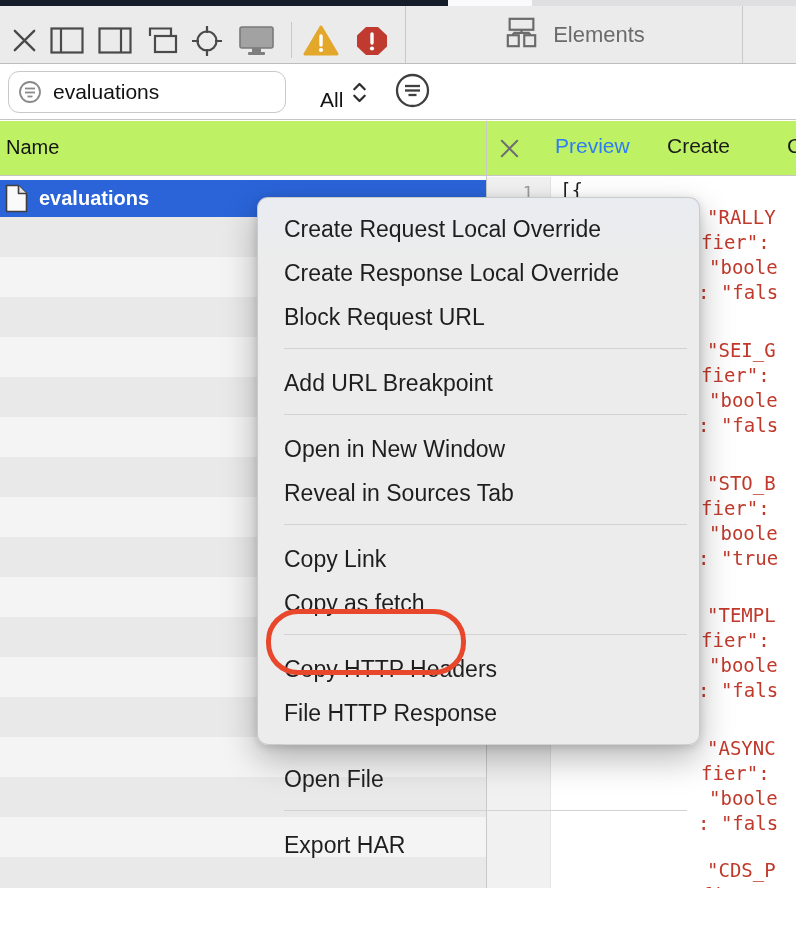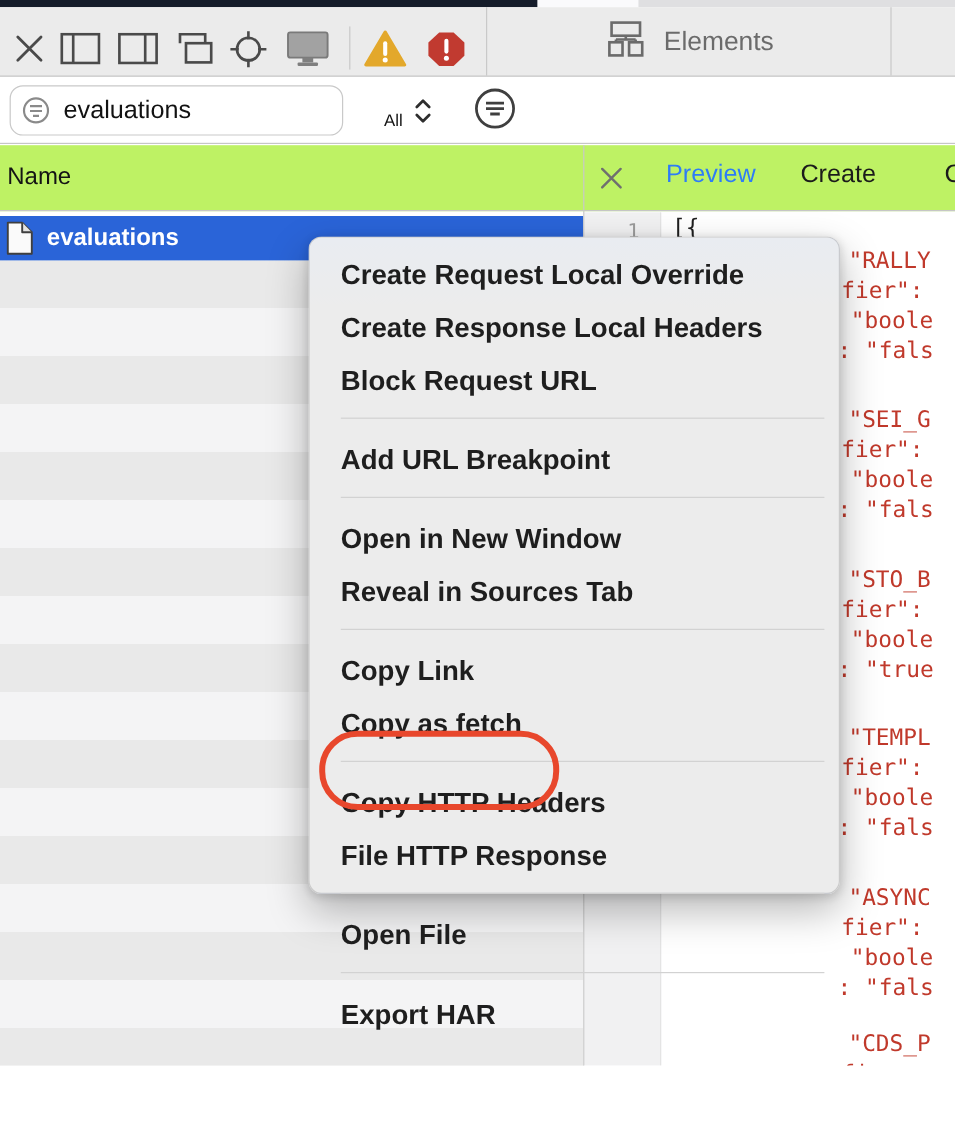--- a/index.html
+++ b/index.html
@@ -35,21 +35,21 @@
     position:absolute; left:8px; top:7px; width:278px; height:42px;
     border:1.5px solid #C9C9C9; border-radius:11px; background:#fff;
     display:flex; align-items:center;
   }
   .search-field svg { margin-left:9px; flex:0 0 auto; }
   .search-text { margin-left:11px; font-size:21px; color:#121212; }
   .scope-select {
     position:absolute; left:320px; top:10px; height:36px;
     display:flex; align-items:center; gap:8px;
   }
-  .scope-label { font-size:14px; color:#121212;margin-top:15px; }
+  .scope-label { font-size:21px; color:#121212;margin-top:15px; }
   .filter-btn { position:absolute; left:395px; top:9px; }
   
   .header-band {
     position:absolute; left:0; top:121px; width:796px; height:55px;
     background:#bef264; border-bottom:1px solid #C6C6C6;
   }
   .name-header { position:absolute; left:6px; top:15px; font-size:20px; color:#141414; }
   .panel-close { position:absolute; left:497px; top:15px; cursor:default; }
   .tab { position:absolute; top:13px; font-size:21px; color:#1B1B1B; cursor:default; }
   .tab.active { color:#2E7CF6; }
@@ -92,21 +92,21 @@
   .jl-1 { padding-left:3px; }
   .jl-2 { padding-left:11px; }
   .jl-3 { padding-left:0; }
   .white-cover { position:absolute; left:487px; top:888px; width:309px; height:54px; background:#FFFFFF; z-index:5; }
   
   .context-menu {
     position:absolute; left:257px; top:197px; width:443px; height:548px;
     background:linear-gradient(180deg,#E9ECF1 0,#ECECEC 60px,#ECECEC 100%);
     border:1px solid rgba(0,0,0,0.14); border-radius:11px;
     box-shadow:0 14px 34px rgba(0,0,0,0.28), 0 2px 8px rgba(0,0,0,0.14);
-    z-index:10; padding-top:9px;font-weight:bold;
+    z-index:10; padding-top:9px;
   }
   .menu-item {
     height:44px; line-height:44px; padding-left:26px;
     font-size:23px; color:#1E1E1E; cursor:default; white-space:nowrap;
   }
   .menu-sep { height:1px; background:#D2D2D2; margin:9px 12px 12px 26px; }
   .curl-annotation {
     position:absolute; left:8px; top:411px; width:200px; height:66px;
     border:5px solid #E8472C; border-radius:32px; pointer-events:none;
   }
@@ -248,21 +248,21 @@
       <div class="json-group" style="top: 471px;"><span class="json-line jl-0">"STO_B</span><span class="json-line jl-1">fier":</span><span class="json-line jl-2">"boole</span><span class="json-line jl-3">: "true</span></div>
       <div class="json-group" style="top: 603px;"><span class="json-line jl-0">"TEMPL</span><span class="json-line jl-1">fier":</span><span class="json-line jl-2">"boole</span><span class="json-line jl-3">: "fals</span></div>
       <div class="json-group" style="top: 736px;"><span class="json-line jl-0">"ASYNC</span><span class="json-line jl-1">fier":</span><span class="json-line jl-2">"boole</span><span class="json-line jl-3">: "fals</span></div>
       <div class="json-group" style="top: 858px;"><span class="json-line jl-0">"CDS_P</span><span class="json-line jl-1">fier</span></div>
     </div>
   <div class="white-cover"></div>
 
   <div class="context-menu">
     <div id="menu-items">
         <div class="menu-item">Create Request Local Override</div>
-        <div class="menu-item">Create Response Local Headers</div>
+        <div class="menu-item">Create Response Local Override</div>
         <div class="menu-item">Block Request URL</div>
         <div class="menu-sep"></div>
         <div class="menu-item">Add URL Breakpoint</div>
         <div class="menu-sep"></div>
         <div class="menu-item">Open in New Window</div>
         <div class="menu-item">Reveal in Sources Tab</div>
         <div class="menu-sep"></div>
         <div class="menu-item">Copy Link</div>
         <div class="menu-item">Copy as fetch</div>
         <div class="menu-sep"></div>

